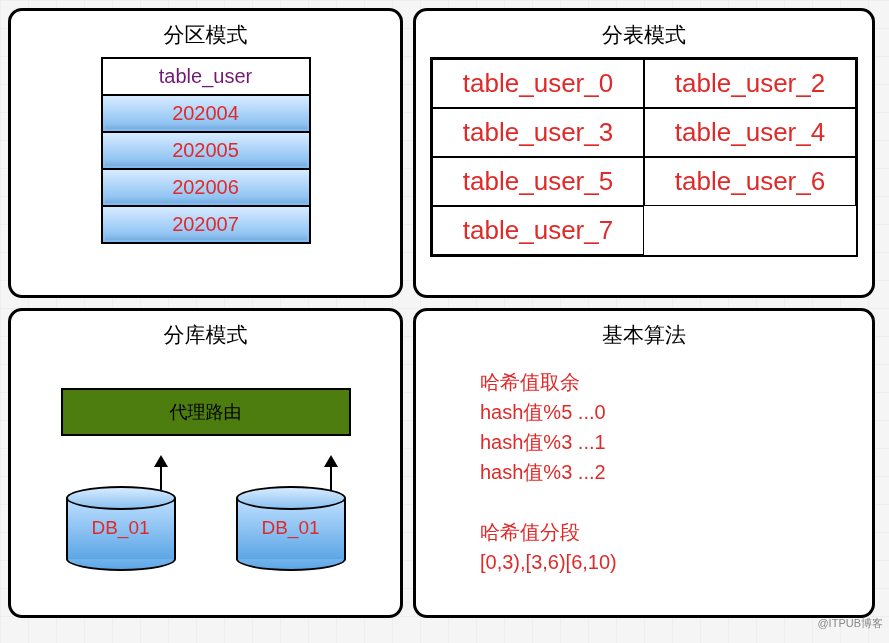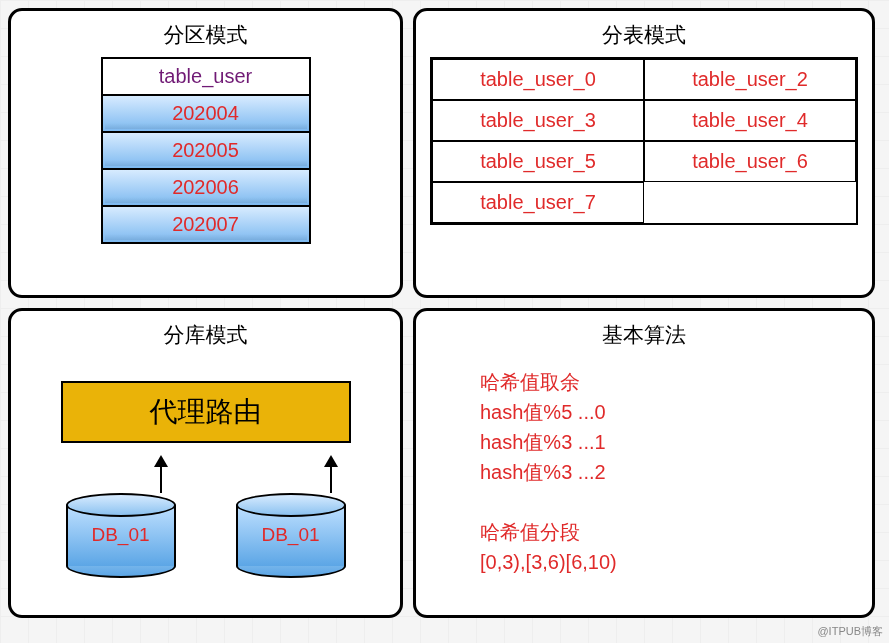--- a/index.html
+++ b/index.html
@@ -79,39 +79,39 @@
   
   .p2-grid {
     width: 100%;
     border: 2px solid #000;
     display: grid;
     grid-template-columns: 1fr 1fr;
   }
   .p2-cell {
     border: 1px solid #000;
     text-align: center;
-    font-size: 20px;
+    font-size: 26px;
     color: #e02a2a;
     padding: 8px 0;
   }
   
   .p3-body {
     flex: 1;
     display: flex;
     flex-direction: column;
     align-items: center;
     justify-content: center;
     position: relative;
   }
   .p3-proxy {
     width: 290px;
     border: 2px solid #000;
-    background: #eab308;
-    text-align: center;
-    font-size: 28px;
+    background: #4d7c0f;
+    text-align: center;
+    font-size: 18px;
     padding: 10px 0;
   }
   .p3-dbs {
     display: flex;
     gap: 60px;
     margin-top: 50px;
   }
   .cyl {
     width: 110px;
     height: 85px;
@@ -160,21 +160,21 @@
   .p4-body {
     flex: 1;
     padding: 10px 20px 0 50px;
     font-size: 20px;
     color: #e02a2a;
     line-height: 1.5;
   }
   .watermark {
     position: absolute;
     right: 6px;
-    bottom: 4px;
+    bottom: 12px;
     font-size: 11px;
     color: #888;
     z-index: 2;
   }
 </style>
 </head>
 <body>
 <div class="grid-bg"></div>
 
 <div class="wrap">

